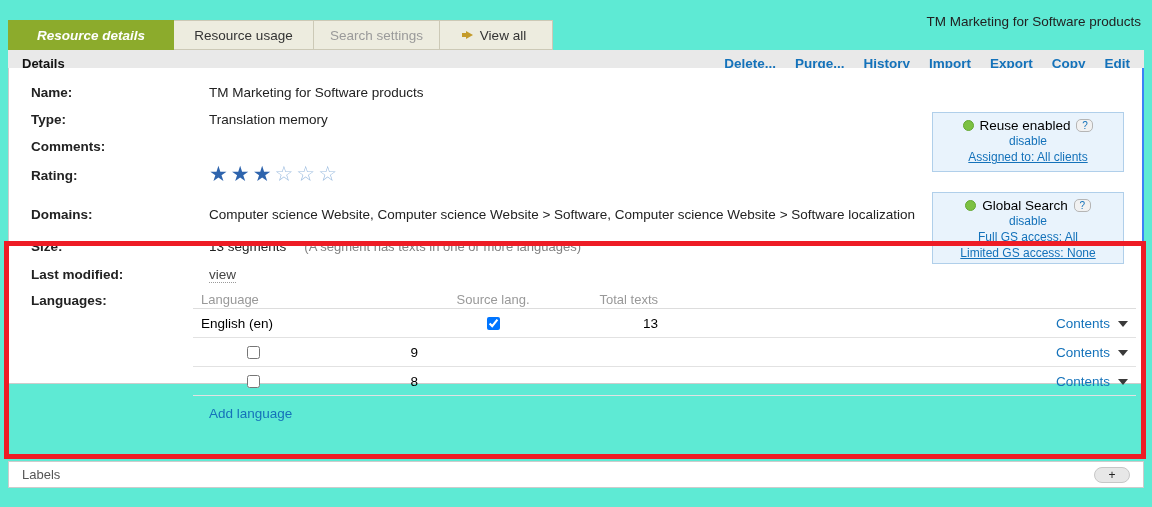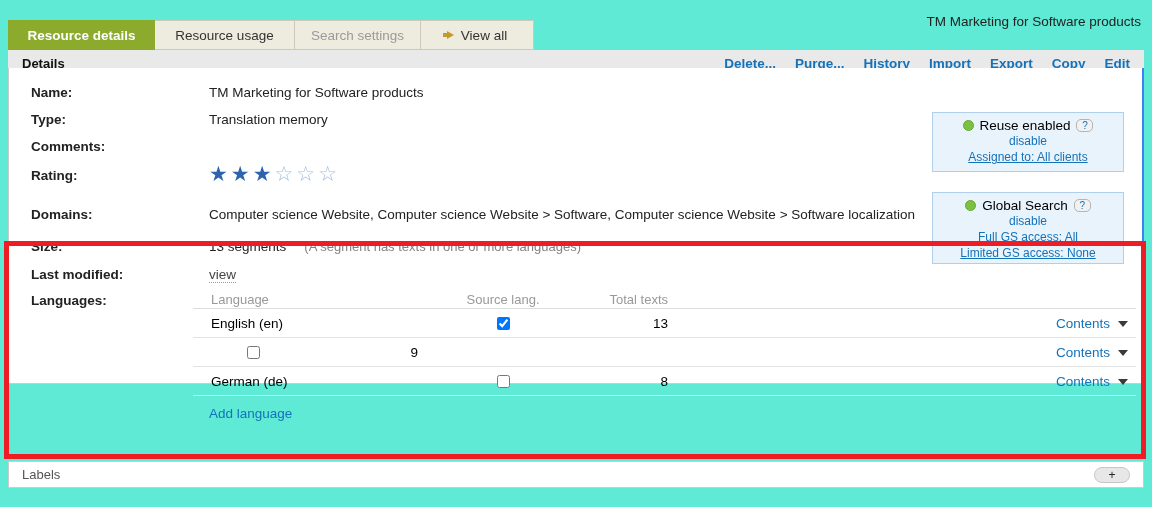--- a/index.html
+++ b/index.html
@@ -11,21 +11,21 @@
   .page-title { position:absolute; top:13px; right:11px; width:230px; text-align:right;
     font-size:13.5px; color:#222; line-height:1.35; }
 
   
   .tabs { position:absolute; left:8px; top:20px; display:flex; height:30px; }
   .tab { height:30px; display:flex; align-items:center; justify-content:center;
     font-size:13.5px; color:#333; background:#edecdf; border:1px solid #ccc9b6; margin-left:-1px;
     cursor:pointer; }
   .tab.active { background:#8cab2c; border-color:#8cab2c; color:#fff; font-weight:bold; margin-left:0; z-index:2; }
   .tab.dim { color:#9a9a9a; }
-  .tab-1 { width:147px; } .tab-2 { width:141px; } .tab-3 { width:127px; } .tab-4 { width:114px; }
+  .tab-1 { width:166px;font-style:italic; } .tab-2 { width:141px; } .tab-3 { width:127px; } .tab-4 { width:114px; }
   .arrow-icon { display:inline-block; width:0; height:0; border-top:4px solid transparent;
     border-bottom:4px solid transparent; border-left:7px solid #c49b2a; margin-right:7px; position:relative; }
   .arrow-icon::before { content:""; position:absolute; left:-11px; top:-2px; width:4px; height:4px; background:#c49b2a; }
 
   
   .details-bar { position:absolute; left:8px; top:50px; width:1136px; height:28px;
     background:#e9e9e9; border-bottom:1px solid #d6d6d6; display:flex; align-items:center;
     justify-content:space-between; padding:0 14px; }
   .details-title { font-weight:bold; font-size:13px; color:#111; }
   .details-actions { display:flex; gap:19px; }
@@ -42,21 +42,21 @@
   .star.filled { color:#2e64ad; } .star.empty { color:#9dbde0; }
   .star { cursor:pointer; }
 
   .size-note { color:#808080; font-size:13px; margin-left:18px; }
   .view-link { color:#444; border-bottom:1px dotted #9a9a9a; cursor:pointer; }
 
   
   .lang-table { position:absolute; left:192px; top:300px; width:943px; font-size:13.5px; }
   .trow { display:flex; align-items:center; height:29px; border-bottom:1px solid #e2e2e2; }
   .thead { height:19px; color:#999; font-size:13px; border-bottom:1px solid #ddd; }
-  .c-lang { flex:0 0 240px; padding-left:8px;margin-left:10px; }
+  .c-lang { flex:0 0 240px; padding-left:8px; }
   .c-src  { flex:0 0 120px; text-align:center; }
   .c-tot  { flex:0 0 105px; text-align:right; }
   .c-cont { flex:1 1 auto; text-align:right; padding-right:8px; }
   .contents-link { color:#1472ba; cursor:pointer; }
   .caret-down-icon { display:inline-block; width:0; height:0; border-left:5px solid transparent;
     border-right:5px solid transparent; border-top:6px solid #3a3a3a; margin-left:8px; vertical-align:1px; }
   input[type=checkbox] { width:13px; height:13px; vertical-align:middle; }
   .add-language { position:absolute; left:200px; top:416px; color:#1472ba; font-size:13.5px; cursor:pointer; }
 
   
@@ -161,21 +161,20 @@
         <span class="c-src"><input type="checkbox" checked="" style=""></span>
         <span class="c-tot">13</span>
         <span class="c-cont"><span class="contents-link">Contents</span><span class="caret-down-icon"></span></span>
       </div>
       <div class="trow">
         <span class="c-src"><input type="checkbox" style=""></span>
         <span class="c-tot">9</span>
         <span class="c-cont"><span class="contents-link">Contents</span><span class="caret-down-icon"></span></span>
       </div>
       <div class="trow">
-        <span class="c-lang">German (de)</span>
         <span class="c-src"><input type="checkbox" style=""></span>
         <span class="c-tot">8</span>
         <span class="c-cont"><span class="contents-link">Contents</span><span class="caret-down-icon"></span></span>
       </div>
     </div>
 
     <div class="add-language" style="top:338px">Add language</div>
   </div>
 
   <div class="panel panel-reuse">

